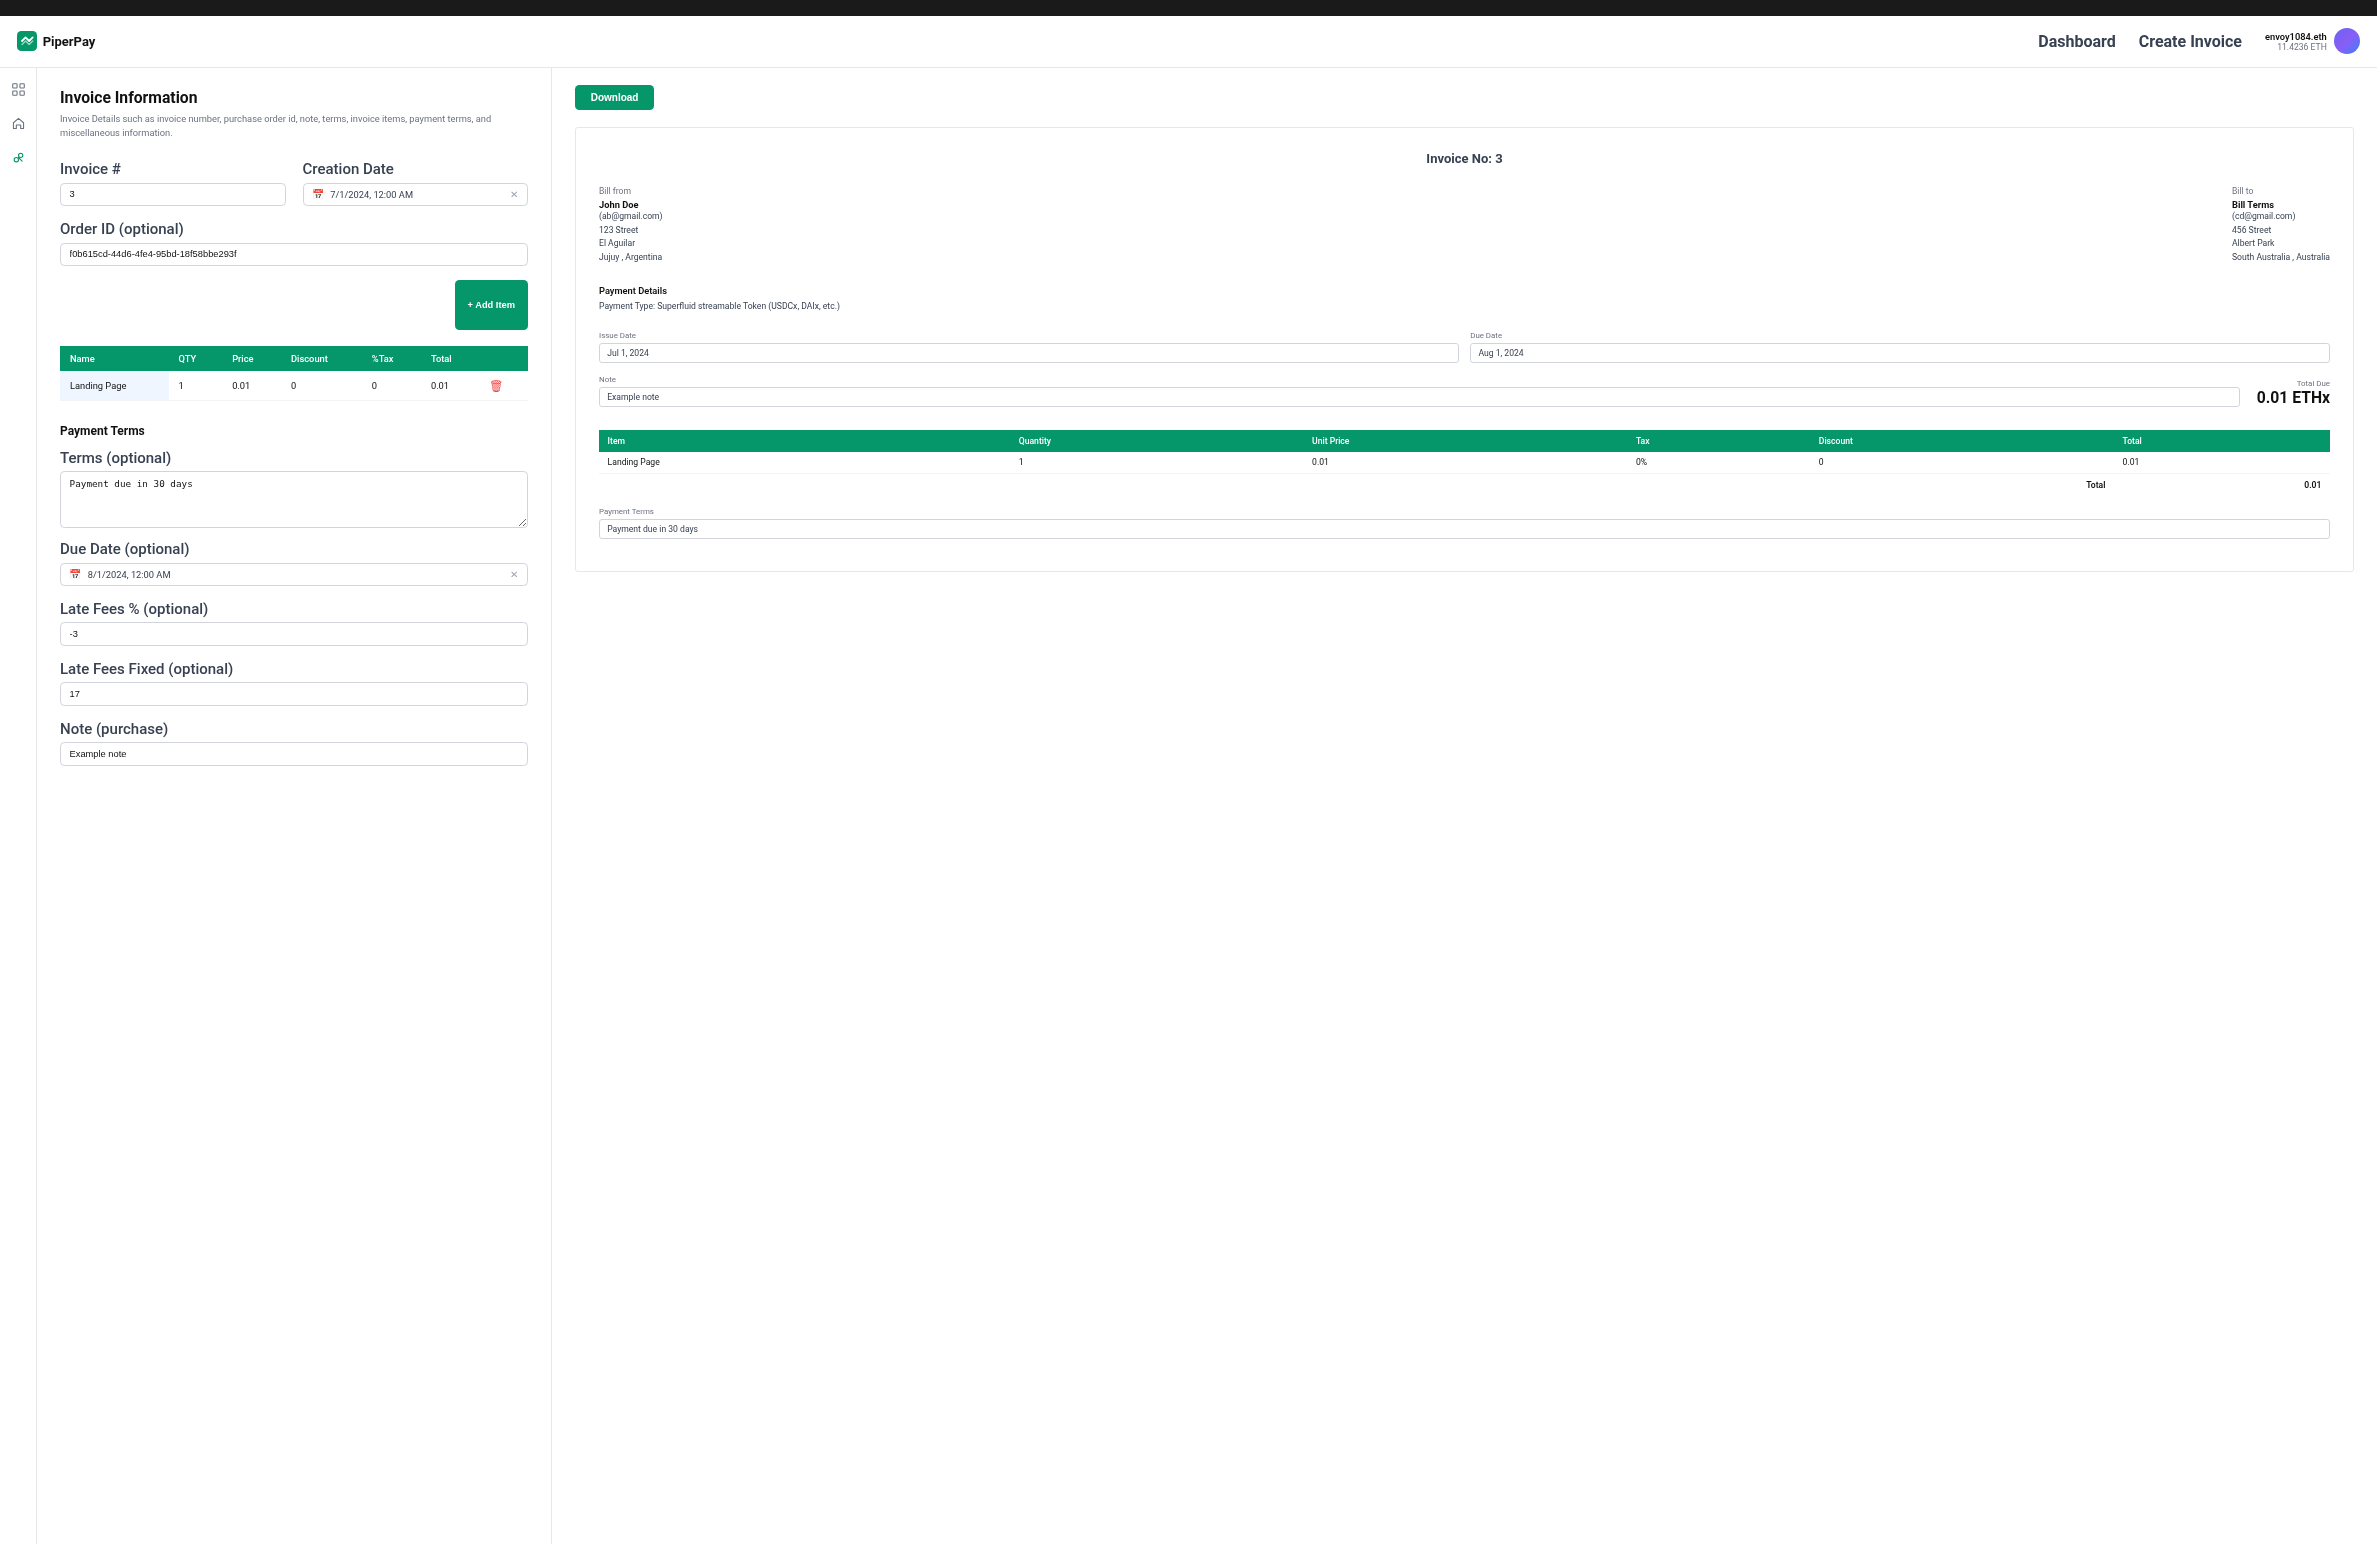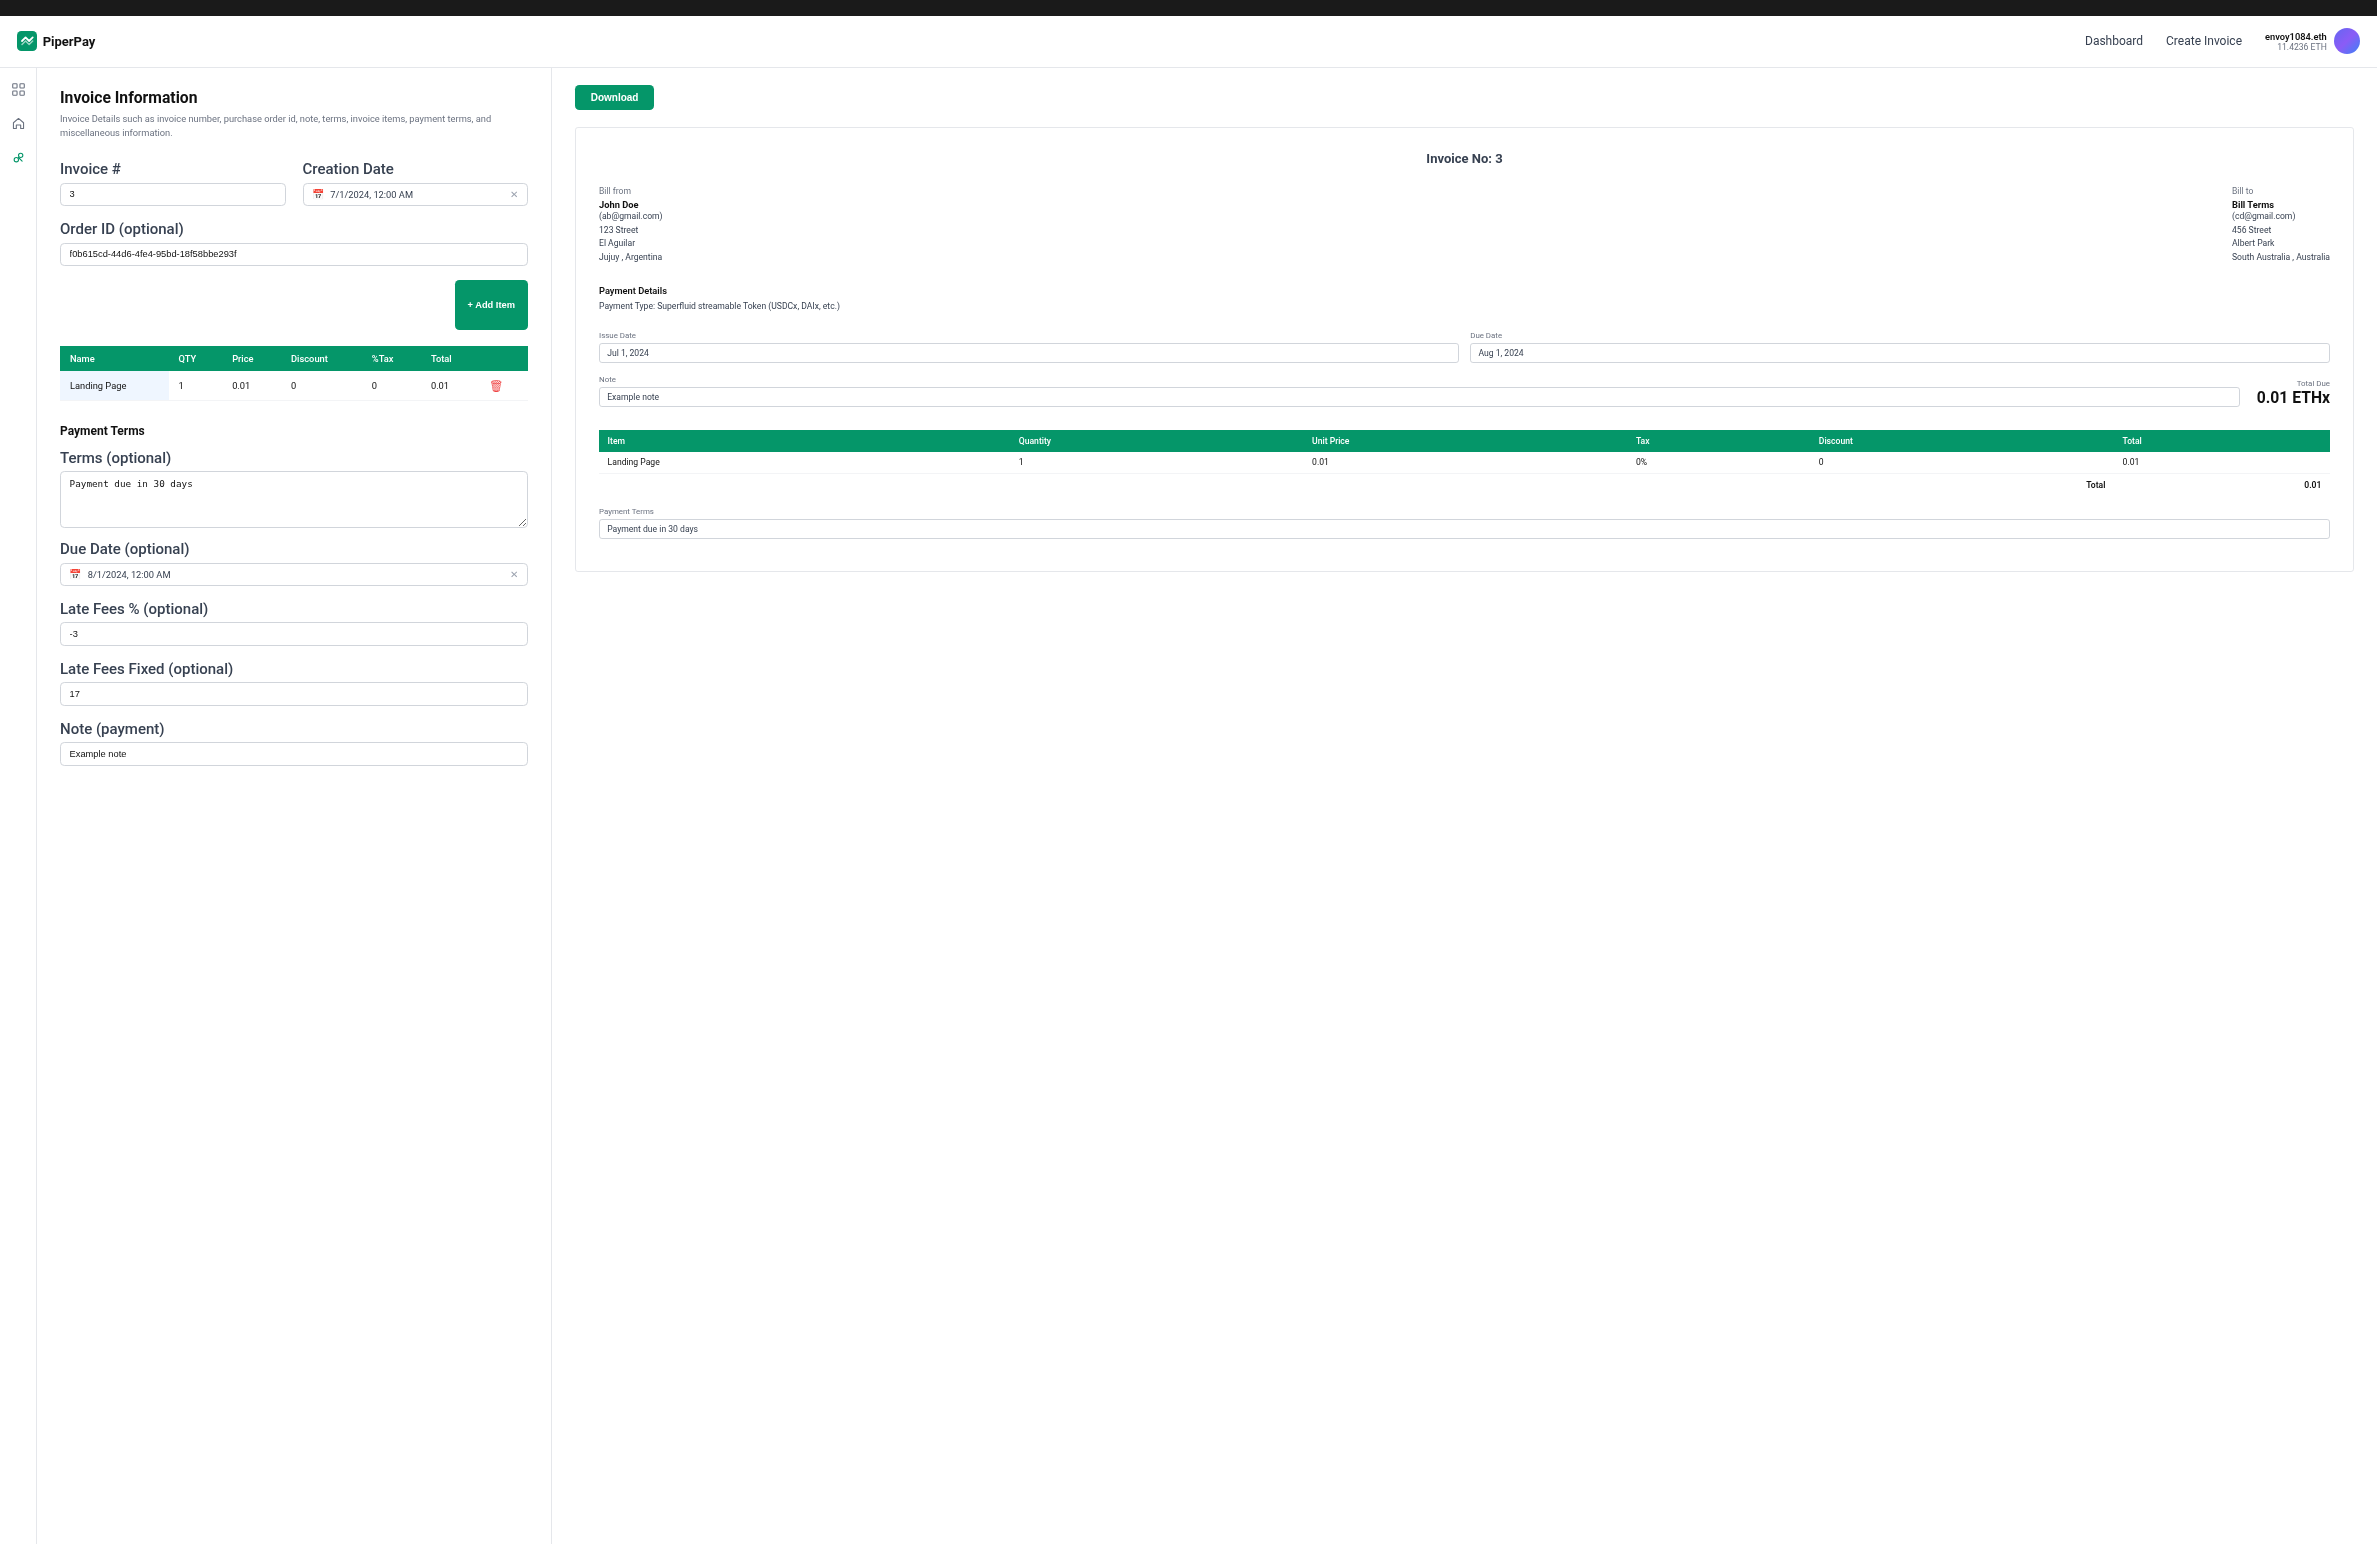--- a/index.html
+++ b/index.html
@@ -6,21 +6,21 @@
     body { font-family: -apple-system, BlinkMacSystemFont, 'Segoe UI', Roboto, sans-serif; background: #f9fafb; color: #111; font-size: 10px; }
 
     
     .top-bar { background: #1a1a1a; height: 15.7px; width: 100%; }
 
     
     .header { background: #fff; border-bottom: 0.7px solid #e5e7eb; display: flex; align-items: center; justify-content: space-between; padding: 0 17px; height: 52px; }
     .logo { display: flex; align-items: center; gap: 5.7px; font-weight: 700; font-size: 13px; color: #111; }
     .logo-icon { width: 20px; height: 20px; }
     .header-nav { display: flex; align-items: center; gap: 23px; }
-    .header-nav a { text-decoration: none; color: #374151; font-size: 12px; font-weight: 400; }
+    .header-nav a { text-decoration: none; color: #374151; font-size: 16px; font-weight: 700; }
     .user-info { display: flex; align-items: center; gap: 7.2px; }
     .avatar { width: 26px; height: 26px; border-radius: 50%; background: linear-gradient(135deg, #6366f1, #8b5cf6, #3b82f6); }
     .user-text { text-align: right; }
     .user-name { font-weight: 600; font-size: 9.3px; }
     .user-eth { font-size: 8.6px; color: #6b7280; }
 
     
     .main-layout { display: flex; height: calc(100vh - 61px); }
     .sidebar { width: 37px; background: #fff; border-right: 0.7px solid #e5e7eb; display: flex; flex-direction: column; align-items: center; padding: 11.4px 0; gap: 14.3px; }
     .sidebar-icon { width: 20px; height: 20px; display: flex; align-items: center; justify-content: center; border-radius: 4.3px; cursor: pointer; color: #6b7280; }
@@ -228,21 +228,21 @@
       <label>Late Fees % (optional)</label>
       <input type="text" value="-3" style="">
     </div>
 
     <div class="form-group" style="margin-bottom:14.3px;">
       <label>Late Fees Fixed (optional)</label>
       <input type="text" value="17" style="">
     </div>
 
     <div class="form-group" style="margin-bottom:14.3px;">
-      <label>Note (payment)</label>
+      <label>Note (purchase)</label>
       <input type="text" value="Example note" style="">
     </div>
   </div>
 
   <div class="preview-panel">
     <button class="download-btn">Download</button>
 
     <div class="invoice-preview">
       <div class="invoice-no">
         <span>Invoice No:</span>

